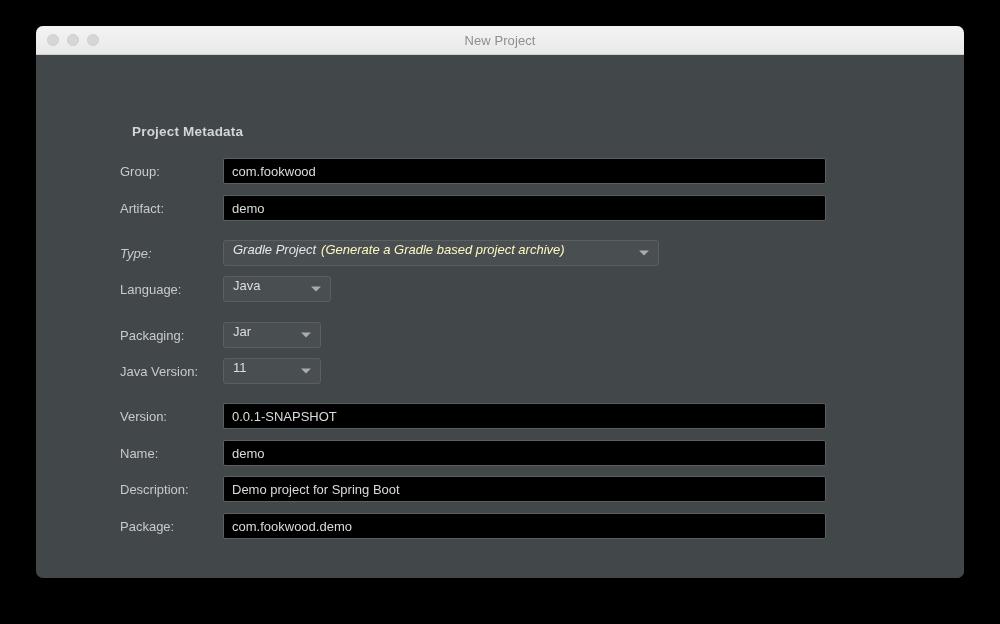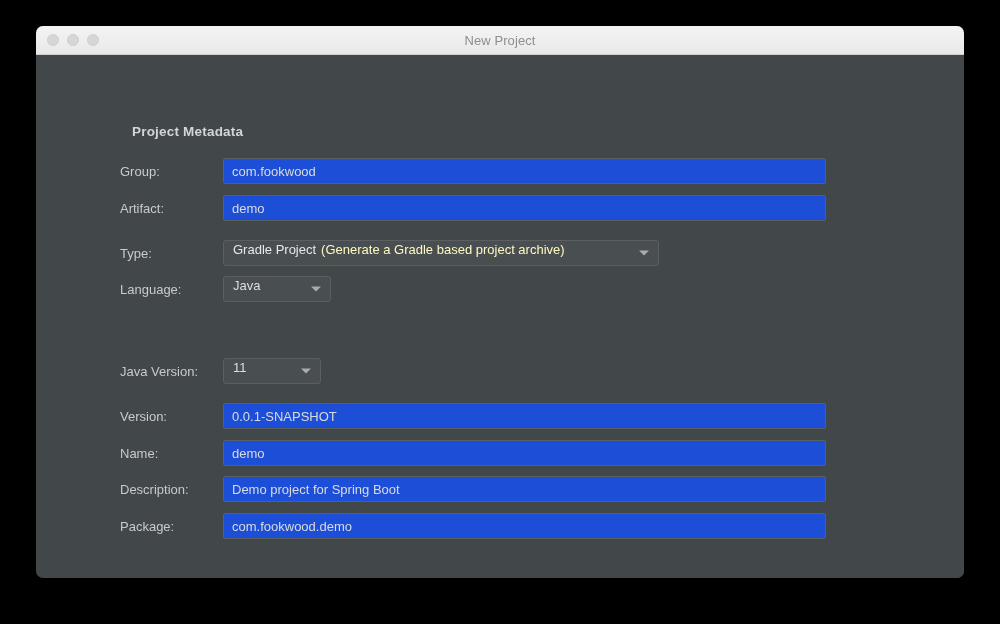--- a/index.html
+++ b/index.html
@@ -99,21 +99,21 @@
   .label {
     width: 103px;
     flex: 0 0 103px;
     font-size: 13px;
     color: #c8cacb;
   }
 
   .field {
     box-sizing: border-box;
     height: 26px;
-    background: #1d4ed8;
+    background: #000000;
     border: 1px solid #5b5f62;
     border-radius: 2px;
     font-size: 13px;
     color: #d9dbdc;
     display: flex;
     align-items: center;
     padding: 0 8px;
     white-space: nowrap;
     overflow: hidden;
   }
@@ -175,37 +175,44 @@
       <div class="row" style="top: 103px;">
         <span class="label">Group:</span>
         <span class="field text">com.fookwood</span>
       </div>
 
       <div class="row" style="top: 140px;">
         <span class="label">Artifact:</span>
         <span class="field text">demo</span>
       </div>
 
-      <div class="row" style="top: 185px;">
+      <div class="row" style="top: 185px; font-style: italic;">
         <span class="label">Type:</span>
         <span class="combo wide">
           <span class="primary">Gradle Project</span>
           <span class="hint">(Generate a Gradle based project archive)</span>
           <span class="caret"></span>
         </span>
       </div>
 
       <div class="row" style="top: 221px;">
         <span class="label">Language:</span>
         <span class="combo lang">
           <span>Java</span>
           <span class="caret"></span>
         </span>
       </div>
 
+      <div class="row" style="top: 267px;">
+        <span class="label">Packaging:</span>
+        <span class="combo small">
+          <span>Jar</span>
+          <span class="caret"></span>
+        </span>
+      </div>
 
       <div class="row" style="top: 303px;">
         <span class="label">Java Version:</span>
         <span class="combo small">
           <span>11</span>
           <span class="caret"></span>
         </span>
       </div>
 
       <div class="row" style="top: 348px;">

